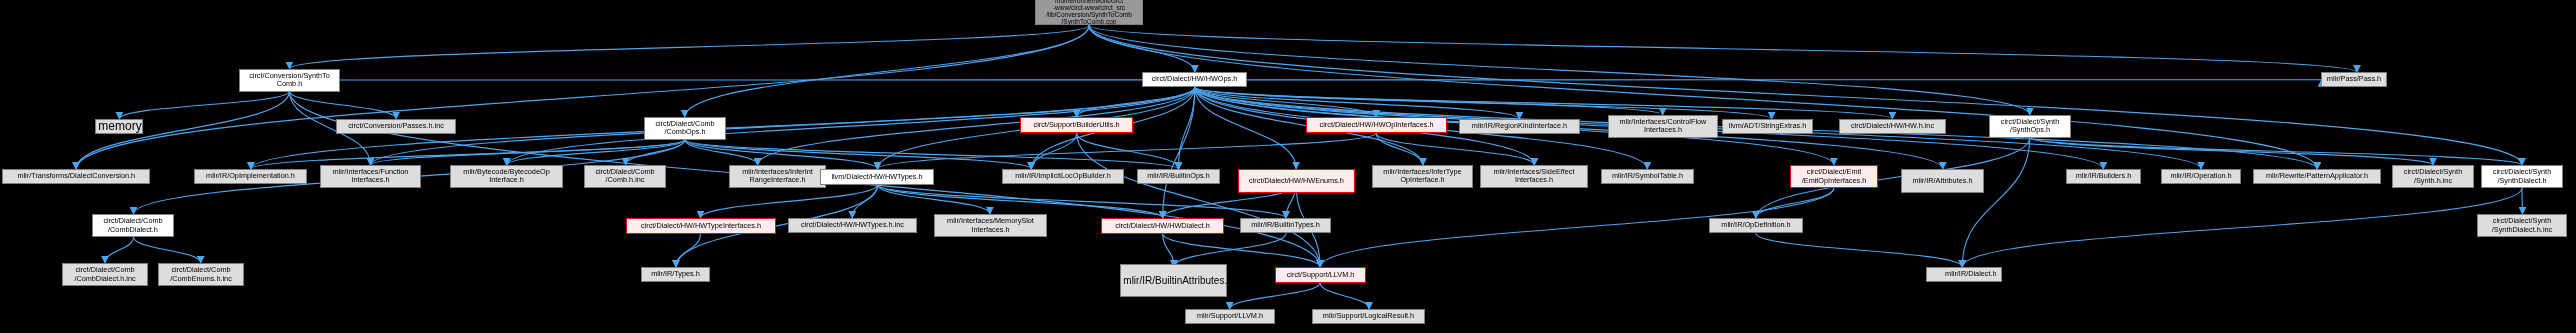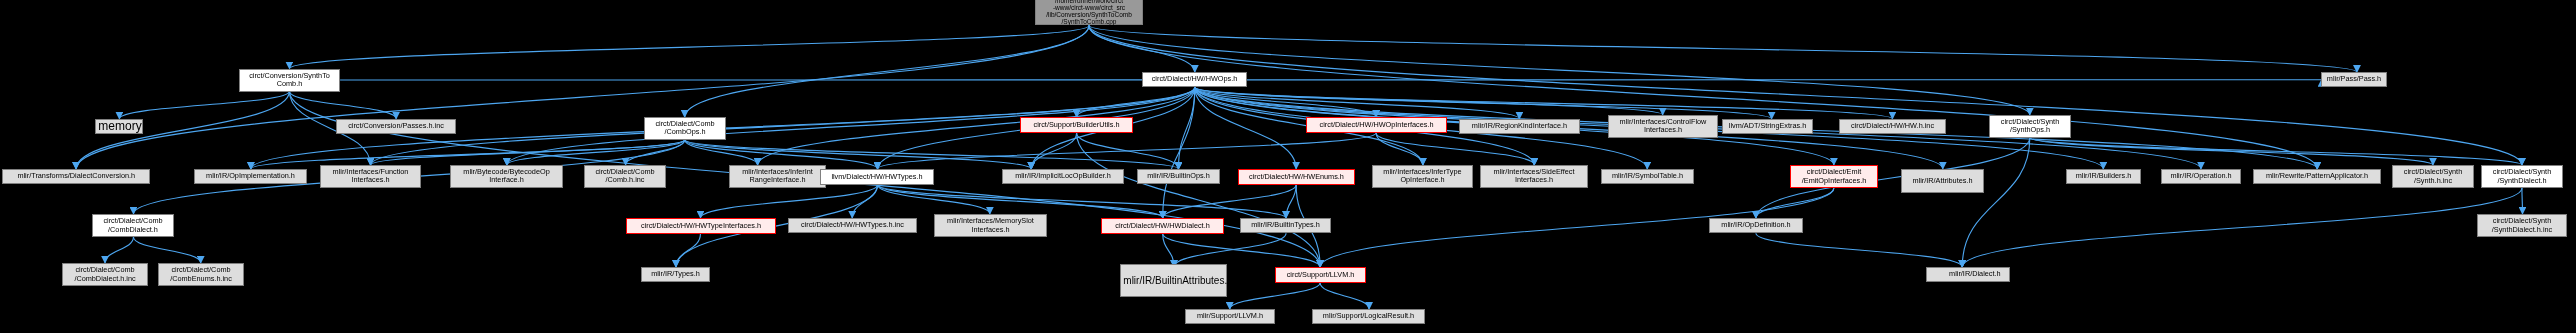--- a/index.html
+++ b/index.html
@@ -181,21 +181,21 @@
       </div>
       <div class="node n-white" style="left: 820px; top: 169px; width: 114px; height: 16px; font-size: 7.3px;">
         <span>llvm/Dialect/HW/HWTypes.h</span>
       </div>
       <div class="node n-gray" style="left: 970px; top: 169px; width: 122px; height: 15px; font-size: 7.3px; margin-left: 32px;">
         <span>mlir/IR/ImplicitLocOpBuilder.h</span>
       </div>
       <div class="node n-gray" style="left: 1137px; top: 169px; width: 83px; height: 15px; font-size: 7.3px;">
         <span>mlir/IR/BuiltinOps.h</span>
       </div>
-      <div class="node n-red" style="left: 1238px; top: 169px; width: 117px; height: 16px; font-size: 7.3px;">
+      <div class="node n-red" style="left: 1238px; top: 169px; width: 117px; height: 24px; font-size: 7.3px;">
         <span>circt/Dialect/HW/HWEnums.h</span>
       </div>
       <div class="node n-gray" style="left: 1372px; top: 165px; width: 101px; height: 22.5px; font-size: 7.3px;">
         <span>mlir/Interfaces/InferType
 OpInterface.h</span>
       </div>
       <div class="node n-gray" style="left: 1480px; top: 165px; width: 108px; height: 22.5px; font-size: 7.3px;">
         <span>mlir/Interfaces/SideEffect
 Interfaces.h</span>
       </div>
@@ -263,21 +263,21 @@
       </div>
       <div class="node n-gray" style="left: 641px; top: 267px; width: 69px; height: 15px; font-size: 7.3px;">
         <span>mlir/IR/Types.h</span>
       </div>
       <div class="node n-gray" style="left: 1120px; top: 264px; width: 107px; height: 33px; font-size: 10px;">
         <span>mlir/IR/BuiltinAttributes.h</span>
       </div>
       <div class="node n-red" style="left: 1275px; top: 267px; width: 91px; height: 16px; font-size: 7.3px;">
         <span>circt/Support/LLVM.h</span>
       </div>
-      <div class="node n-gray" style="left: 1926px; top: 267px; width: 84px; height: 15px; font-size: 7.3px; padding-left: 16px;">
+      <div class="node n-gray" style="left: 1926px; top: 267px; width: 76px; height: 15px; font-size: 7.3px; padding-left: 16px;">
         <span>mlir/IR/Dialect.h</span>
       </div>
       <div class="node n-gray" style="left: 1185px; top: 309px; width: 90px; height: 15px; font-size: 7.3px; text-align: center;">
         <span>mlir/Support/LLVM.h</span>
       </div>
       <div class="node n-gray" style="left: 1312px; top: 309px; width: 113px; height: 15px; font-size: 7.3px;">
         <span>mlir/Support/LogicalResult.h</span>
       </div>
     </div>
 </div>

